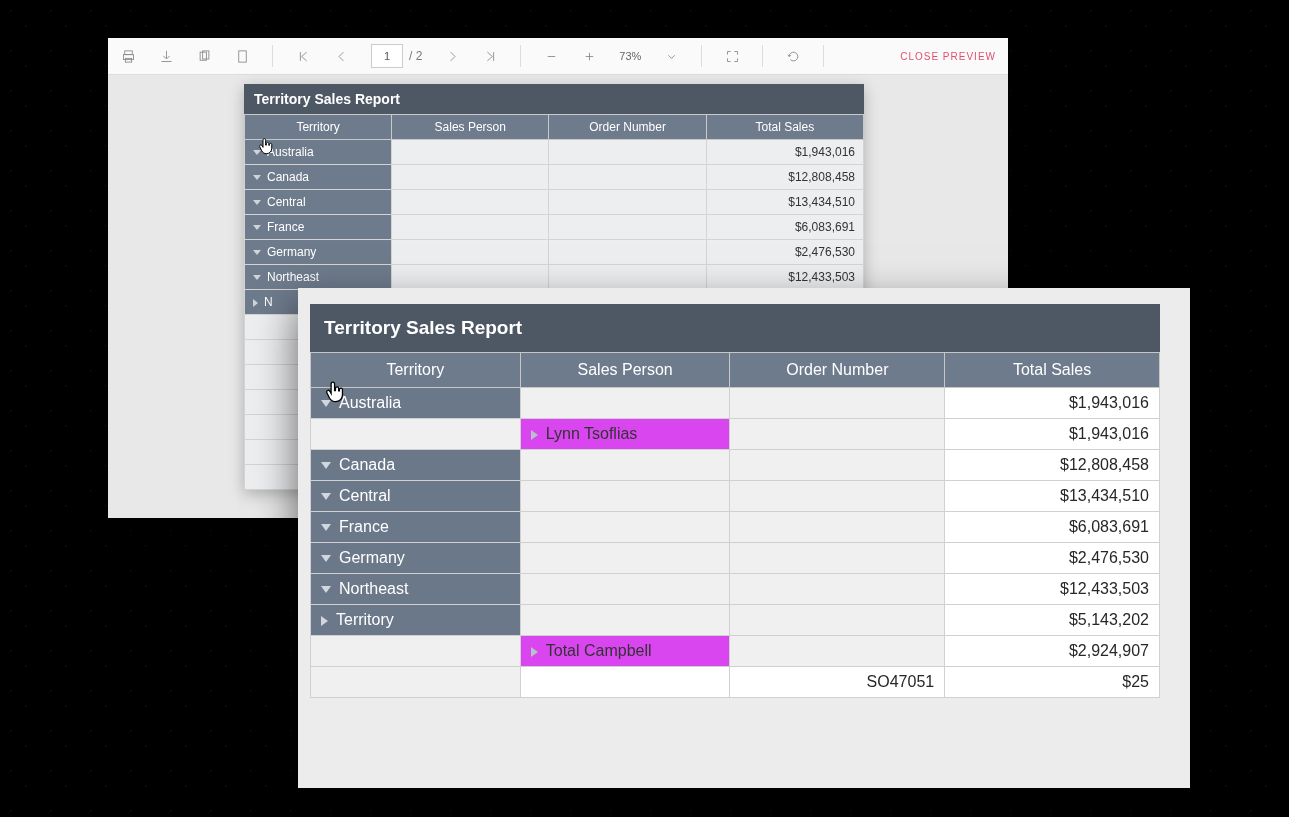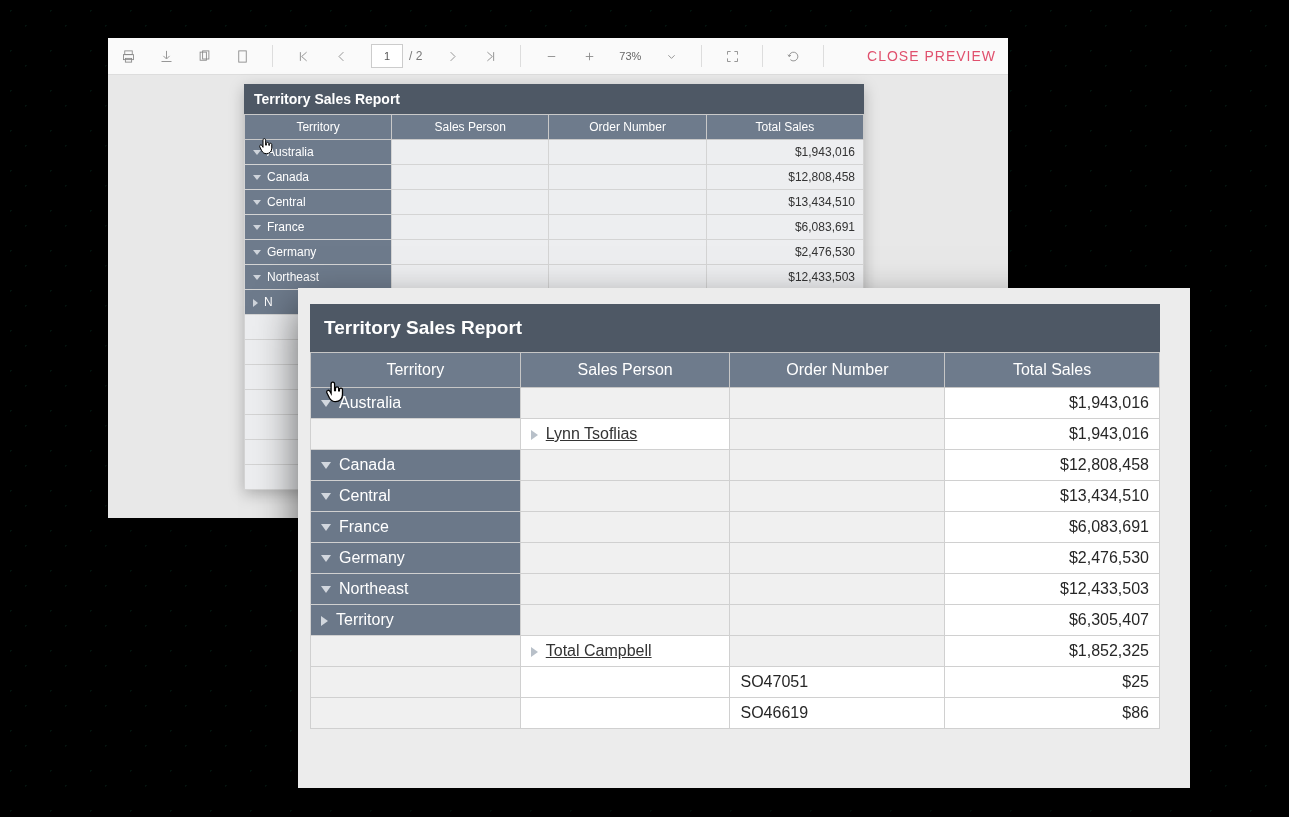--- a/index.html
+++ b/index.html
@@ -11,44 +11,44 @@
     background-position:10px 10px,25px 25px;opacity:.35;}
   
   .back-window{position:absolute;left:108px;top:38px;width:900px;height:480px;background:#e8e8e8;box-shadow:0 10px 30px rgba(0,0,0,.55);}
   .toolbar{height:36px;background:#fafafa;border-bottom:1px solid #ddd;display:flex;align-items:center;padding:0 12px;gap:22px;color:#777;font-size:12px;}
   .tb-icon{width:16px;height:16px;display:inline-flex;align-items:center;justify-content:center;}
   .tb-icon svg{width:15px;height:15px;stroke:#888;fill:none;stroke-width:1.4;}
   .tb-sep{width:1px;height:22px;background:#ddd;}
   .tb-pagebox{display:flex;align-items:center;gap:6px;}
   .tb-page-input{width:26px;height:20px;border:1px solid #ccc;background:#fff;font-size:11px;text-align:center;color:#555;}
   .tb-zoom{font-size:11px;color:#666;}
-  .tb-close{margin-left:auto;color:#e0506d;font-size:14px;letter-spacing:1px;}
+  .tb-close{margin-left:auto;color:#e0506d;font-size:10px;letter-spacing:1px;}
   .report-canvas{position:absolute;left:136px;top:46px;width:620px;background:#fff;box-shadow:0 4px 14px rgba(0,0,0,.25);}
   .rpt-title{background:#4e5865;color:#fff;font-weight:bold;font-size:14px;padding:7px 10px;}
   .rpt-table{width:100%;border-collapse:collapse;font-size:12px;}
   .rpt-table th{background:#6e7b8c;color:#fff;font-weight:normal;padding:5px 8px;border:1px solid #c9c9c9;}
   .rpt-table td{border:1px solid #d4d4d4;padding:4px 8px;background:#edeef0;color:#333;height:16px;}
   .rpt-table td.territory{background:#6e7b8c;color:#fff;}
   .rpt-table td.sales{text-align:right;}
   .arrow{display:inline-block;width:0;height:0;margin-right:6px;vertical-align:middle;}
   .arrow-down{border-left:4px solid transparent;border-right:4px solid transparent;border-top:5px solid #cfd4db;}
   .arrow-right{border-top:4px solid transparent;border-bottom:4px solid transparent;border-left:5px solid #cfd4db;}
   .cursor-hand{position:absolute;width:20px;height:22px;pointer-events:none;}
   .cursor-hand svg{width:20px;height:22px;}
   
   .front-window{position:absolute;left:298px;top:288px;width:892px;height:500px;background:#ececec;box-shadow:0 18px 40px rgba(0,0,0,.6);}
   .front-rpt{position:absolute;left:12px;top:16px;width:850px;}
   .front-title{background:#4e5865;color:#fff;font-weight:bold;font-size:19px;padding:13px 14px;}
   .front-table{width:100%;border-collapse:collapse;font-size:16px;}
   .front-table th{background:#6e7b8c;color:#fff;font-weight:normal;padding:8px 10px;border:1px solid #c6c6c6;}
   .front-table td{border:1px solid #d0d0d0;padding:6px 10px;background:#f0f0f0;color:#272727;}
   .front-table td.territory{background:#6b7889;color:#fff;}
-  .front-table td.person{background:#ffffff;color:#333;text-decoration:underline;}
+  .front-table td.person{background:#d946ef;color:#333;}
   .front-table td.sales{text-align:right;background:#fff;}
-  .front-table td.order{text-align:left;background:#fff;}
+  .front-table td.order{text-align:right;background:#fff;}
   .front-table td.blank-white{background:#fff;}
   .arrow2{display:inline-block;width:0;height:0;margin-right:8px;vertical-align:middle;}
   .arrow2-down{border-left:5px solid transparent;border-right:5px solid transparent;border-top:7px solid #d2d7de;}
   .arrow2-right{border-top:5px solid transparent;border-bottom:5px solid transparent;border-left:7px solid #d2d7de;}
   .arrow2-right-lt{border-top:5px solid transparent;border-bottom:5px solid transparent;border-left:7px solid #b8c0c9;}
 </style>
 </head>
 <body>
 <div class="bg-dots"></div>
 
@@ -301,39 +301,33 @@
       <tr>
             <td class="territory"><span class="arrow2 arrow2-down"></span><span>Northeast</span></td>
             <td></td>
             <td></td>
             <td class="sales">$12,433,503</td>
           </tr>
       <tr>
             <td class="territory"><span class="arrow2 arrow2-right"></span><span>Territory</span></td>
             <td></td>
             <td></td>
-            <td class="sales">$6,305,407</td>
+            <td class="sales">$5,143,202</td>
           </tr>
       <tr>
             <td></td>
             <td class="person"><span class="arrow2 arrow2-right-lt"></span><span>Total Campbell</span></td>
             <td></td>
-            <td class="sales">$1,852,325</td>
+            <td class="sales">$2,924,907</td>
           </tr>
       <tr>
             <td></td>
             <td class="blank-white"></td>
             <td class="order">SO47051</td>
             <td class="sales">$25</td>
-          </tr>
-      <tr>
-            <td></td>
-            <td class="blank-white"></td>
-            <td class="order">SO46619</td>
-            <td class="sales">$86</td>
           </tr>
     </tbody>
       </table>
     <div class="cursor-hand" style="left:15px;top:78px;transform:scale(1.3);">
       <svg viewBox="0 0 24 26">
           <path d="M10 3c1 0 1.6.8 1.6 1.8v6h.8V9c0-1 .7-1.6 1.5-1.6s1.5.7 1.5 1.6v2h.7v-1c0-1 .7-1.5 1.4-1.5s1.4.6 1.4 1.5v4.4c0 3.8-2.6 6.6-6.4 6.6-2.7 0-4.3-1.2-5.6-3.4L4.6 13c-.5-.9-.3-1.9.6-2.3.8-.4 1.7 0 2.2.9l1 1.8V4.8C8.4 3.8 9 3 10 3Z" fill="#fff" stroke="#000" stroke-width="1.2"></path>
         </svg>
     </div>
   </div>
 </div>

